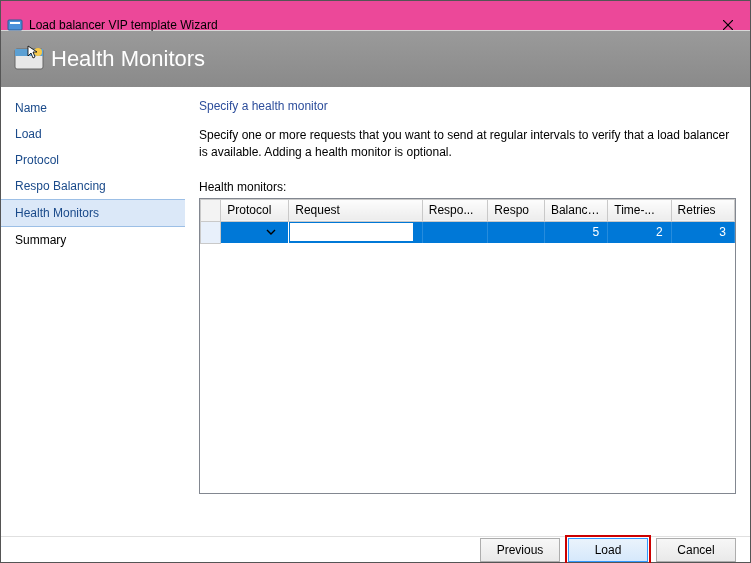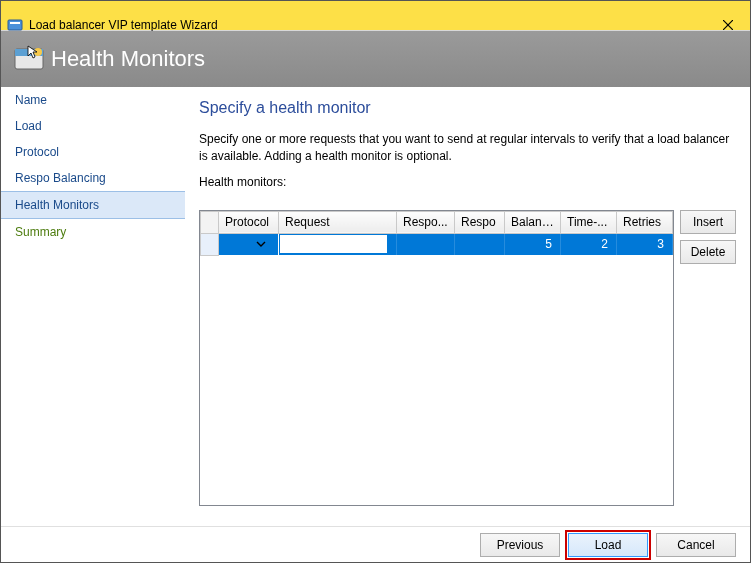--- a/index.html
+++ b/index.html
@@ -17,21 +17,21 @@
     display: flex;
     flex-direction: column;
     background: #fff;
   }
   .titlebar {
     height: 30px;
     display: flex;
     align-items: center;
     padding: 18px 0 0 6px;
     border-bottom: 1px solid #d8d8d8;
-    background: #fde047;
+    background: #ec4899;
   }
   .titlebar .app-icon {
     width: 16px; height: 16px;
     margin-right: 6px;
     display: flex; align-items:center; justify-content:center;
   }
   .titlebar .title-text { flex: 1; color: #000; }
   .titlebar .close {
     width: 44px; height: 30px;
     display: flex; align-items: center; justify-content: center;
@@ -56,53 +56,53 @@
     font-weight: 400;
   }
   .body {
     flex: 1;
     display: flex;
     min-height: 0;
   }
   .sidebar {
     width: 184px;
     border-right: 0;
-    padding-top: 0;
+    padding-top: 8px;
     background: #fff;
   }
   .side-item {
     padding: 6px 14px;
     color: #1a4a8a;
     cursor: pointer;
   }
-  .side-item.dim { color: #4d7c0f; }
+  .side-item.dim { color: #000000; }
   .side-item.sel {
     background: #dbe8f8;
     border-top: 1px solid #9cbfe6;
     border-bottom: 1px solid #9cbfe6;
     color: #1a4a8a;
   }
   .main {
     flex: 1;
     padding: 12px 14px 0 14px;
     display: flex;
     flex-direction: column;
     min-width: 0;
   }
   .heading {
     color: #2c4d9b;
-    font-size: 16px;
+    font-size: 12px;
     margin-bottom: 14px;
   }
   .desc {
     color: #000;
     line-height: 1.4;
-    margin-bottom: 10px;
-  }
-  .label { margin-bottom: 21px; }
+    margin-bottom: 19px;
+  }
+  .label { margin-bottom: 4px; }
   .grid-row {
     display: flex;
     gap: 6px;
     align-items: flex-start;
     flex: 1;
     min-height: 0;
   }
   .grid-wrap {
     flex: 1;
     border: 1px solid #828790;
@@ -170,21 +170,21 @@
     gap: 6px;
   }
   button.std {
     height: 24px;
     border: 1px solid #adadad;
     background: linear-gradient(#f7f7f7, #e9e9e9);
     font: inherit;
     cursor: pointer;
   }
   .footer {
-    height: 36px;
+    height: 26px;
     display: flex;
     align-items: center;
     justify-content: flex-end;
     gap: 8px;
     padding: 0 14px;
     border-top: 1px solid #e0e0e0;
   }
   .footer button {
     width: 80px; height: 24px;
     border: 1px solid #adadad;
@@ -295,24 +295,20 @@
                 <td></td>
                 <td>5</td>
                 <td>2</td>
                 <td>3</td>
               </tr>
             </tbody>
           </table>
           <div class="grid-fill"></div>
         </div>
 
-        <div class="btn-col">
-          <button class="std">Insert</button>
-          <button class="std">Delete</button>
-        </div>
       </div>
     </div>
   </div>
 
   <div class="footer">
     <button>Previous</button>
     <button class="primary">Load</button>
     <button>Cancel</button>
   </div>
 

